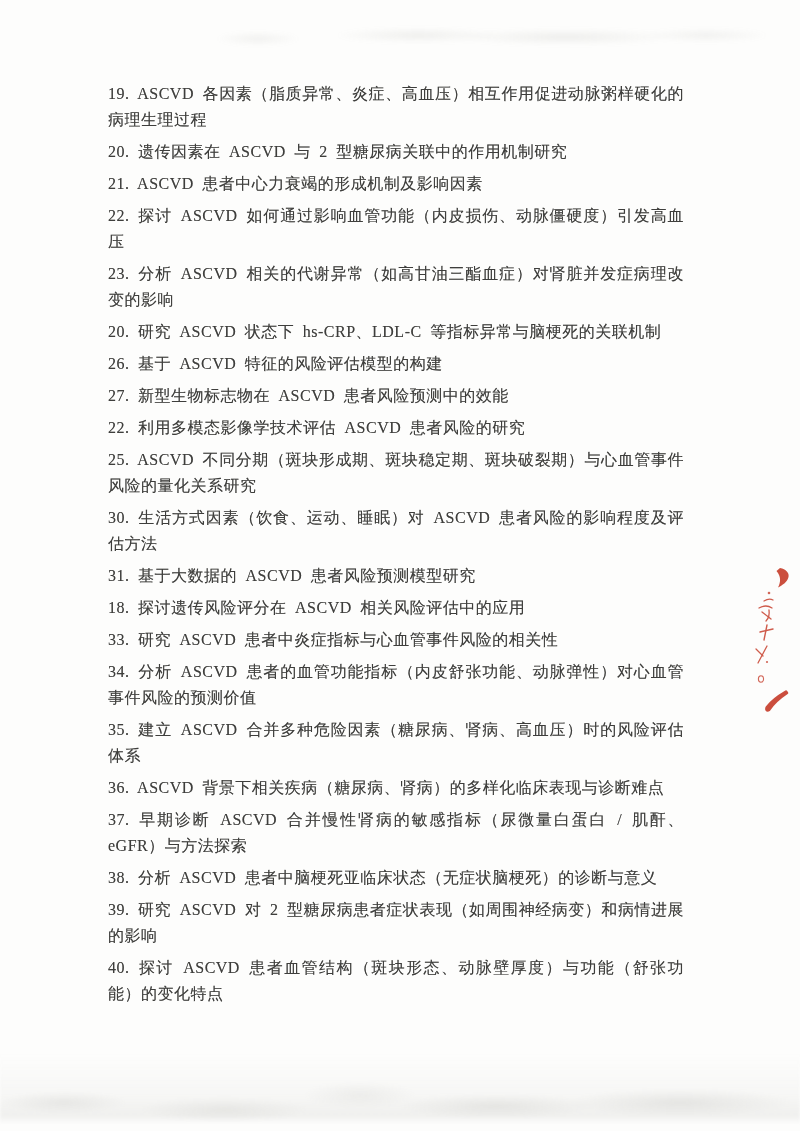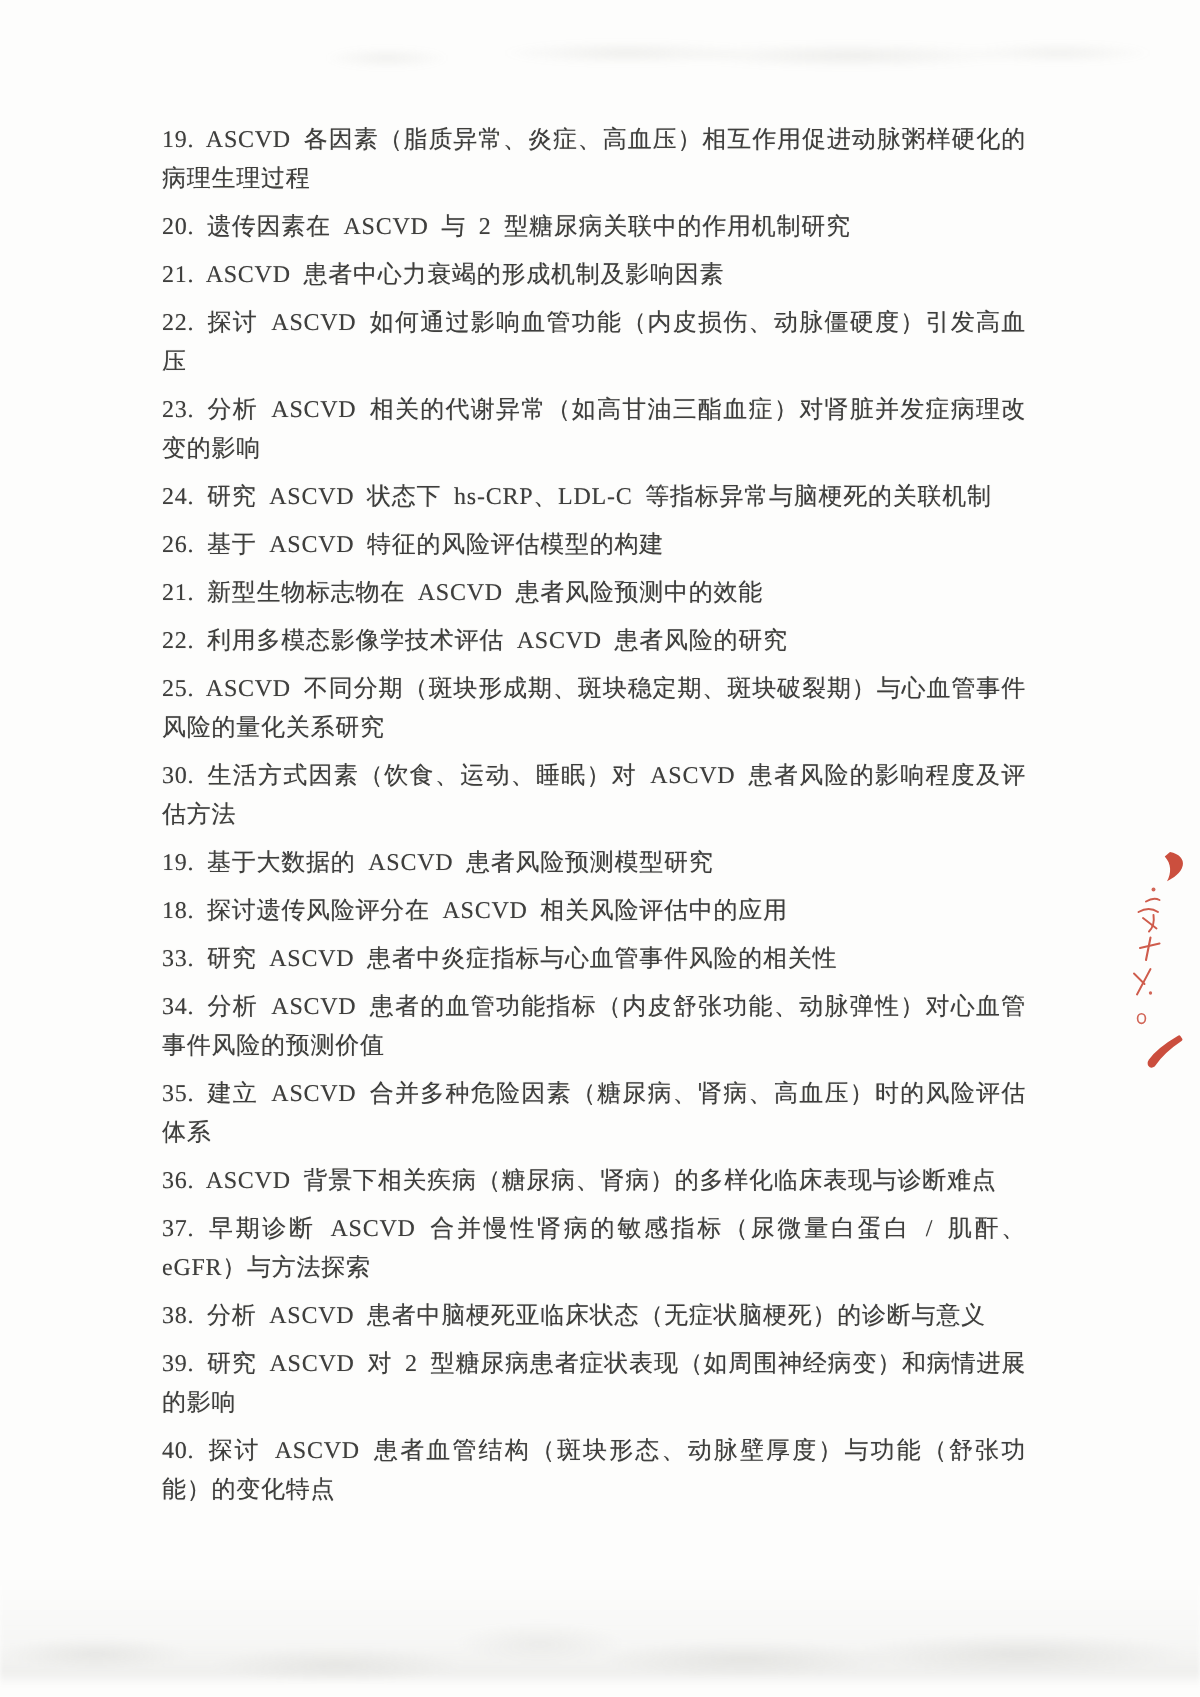--- a/index.html
+++ b/index.html
@@ -67,27 +67,27 @@
 <div class="page">
 
   <div class="bleed-top"></div>
 
   <div class="topic-list">
     <p>19. ASCVD 各因素（脂质异常、炎症、高血压）相互作用促进动脉粥样硬化的病理生理过程</p>
     <p>20. 遗传因素在 ASCVD 与 2 型糖尿病关联中的作用机制研究</p>
     <p>21. ASCVD 患者中心力衰竭的形成机制及影响因素</p>
     <p>22. 探讨 ASCVD 如何通过影响血管功能（内皮损伤、动脉僵硬度）引发高血压</p>
     <p>23. 分析 ASCVD 相关的代谢异常（如高甘油三酯血症）对肾脏并发症病理改变的影响</p>
-    <p>24. 研究 ASCVD 状态下 hs-CRP、LDL-C 等指标异常与脑梗死的关联机制</p>
+    <p>20. 研究 ASCVD 状态下 hs-CRP、LDL-C 等指标异常与脑梗死的关联机制</p>
     <p>26. 基于 ASCVD 特征的风险评估模型的构建</p>
-    <p>21. 新型生物标志物在 ASCVD 患者风险预测中的效能</p>
+    <p>27. 新型生物标志物在 ASCVD 患者风险预测中的效能</p>
     <p>22. 利用多模态影像学技术评估 ASCVD 患者风险的研究</p>
     <p>25. ASCVD 不同分期（斑块形成期、斑块稳定期、斑块破裂期）与心血管事件风险的量化关系研究</p>
     <p>30. 生活方式因素（饮食、运动、睡眠）对 ASCVD 患者风险的影响程度及评估方法</p>
-    <p>19. 基于大数据的 ASCVD 患者风险预测模型研究</p>
+    <p>31. 基于大数据的 ASCVD 患者风险预测模型研究</p>
     <p>18. 探讨遗传风险评分在 ASCVD 相关风险评估中的应用</p>
     <p>33. 研究 ASCVD 患者中炎症指标与心血管事件风险的相关性</p>
     <p>34. 分析 ASCVD 患者的血管功能指标（内皮舒张功能、动脉弹性）对心血管事件风险的预测价值</p>
     <p>35. 建立 ASCVD 合并多种危险因素（糖尿病、肾病、高血压）时的风险评估体系</p>
     <p>36. ASCVD 背景下相关疾病（糖尿病、肾病）的多样化临床表现与诊断难点</p>
     <p>37. 早期诊断 ASCVD 合并慢性肾病的敏感指标（尿微量白蛋白 / 肌酐、eGFR）与方法探索</p>
     <p>38. 分析 ASCVD 患者中脑梗死亚临床状态（无症状脑梗死）的诊断与意义</p>
     <p>39. 研究 ASCVD 对 2 型糖尿病患者症状表现（如周围神经病变）和病情进展的影响</p>
     <p>40. 探讨 ASCVD 患者血管结构（斑块形态、动脉壁厚度）与功能（舒张功能）的变化特点</p>
   </div>

